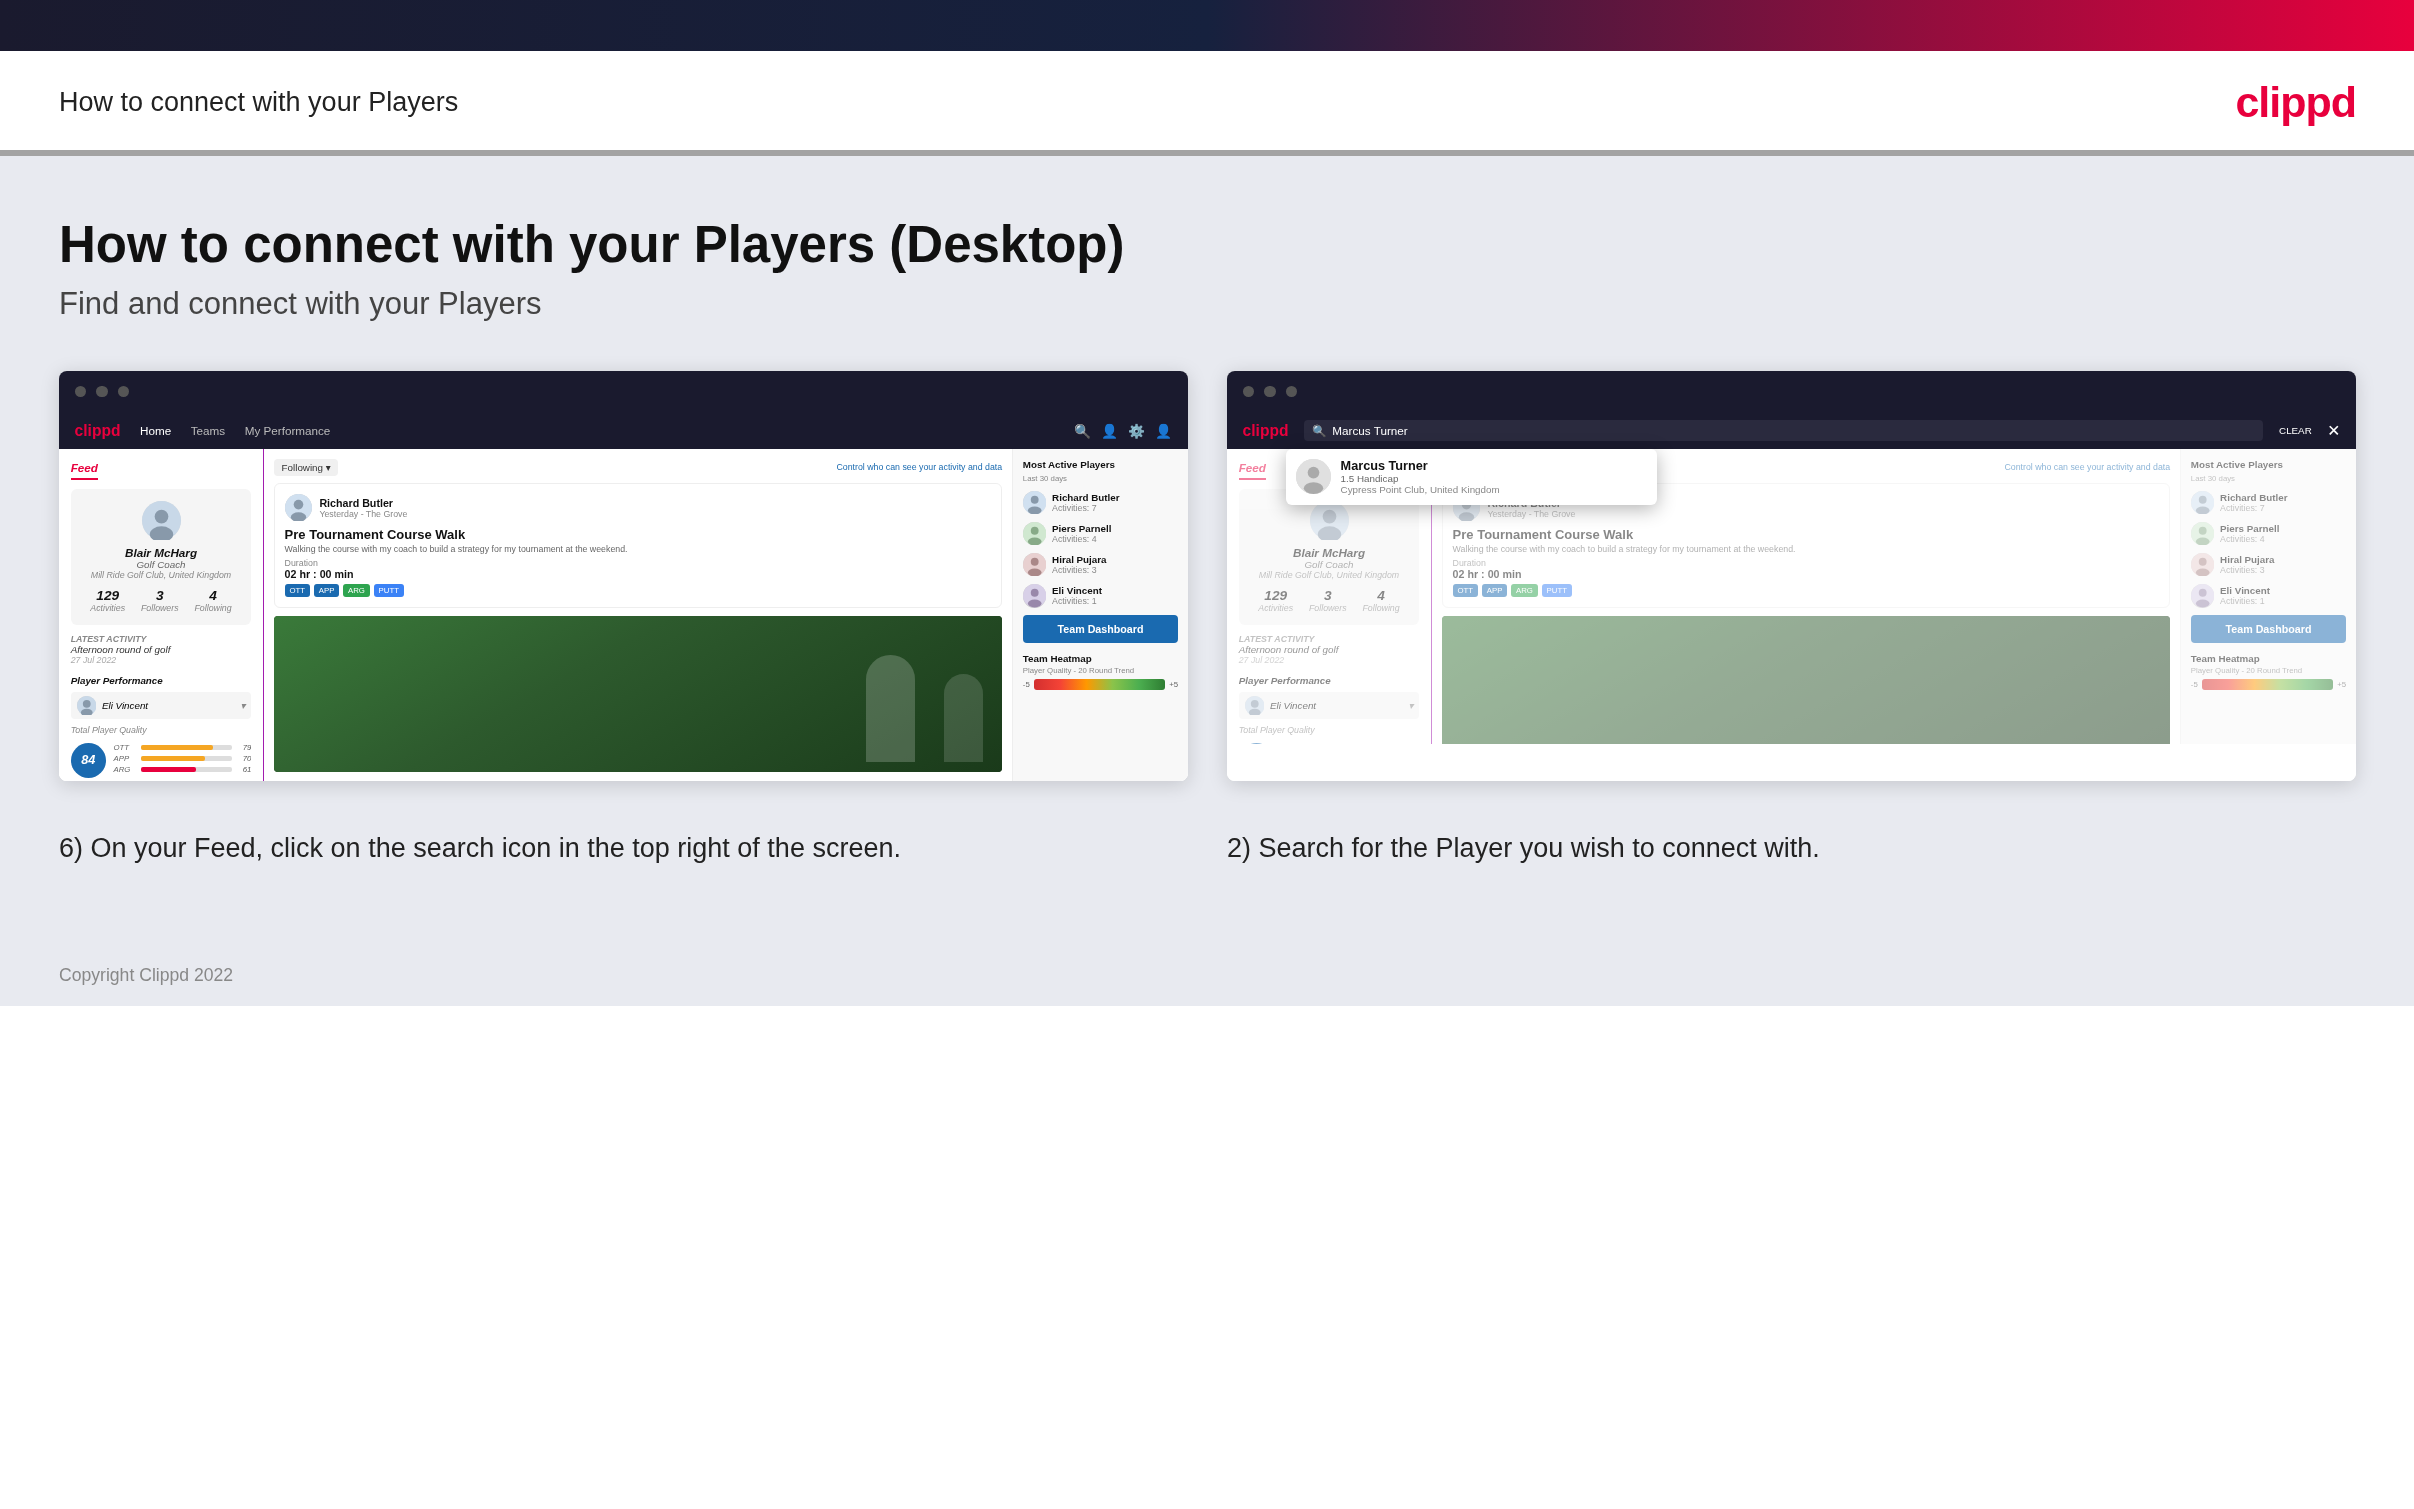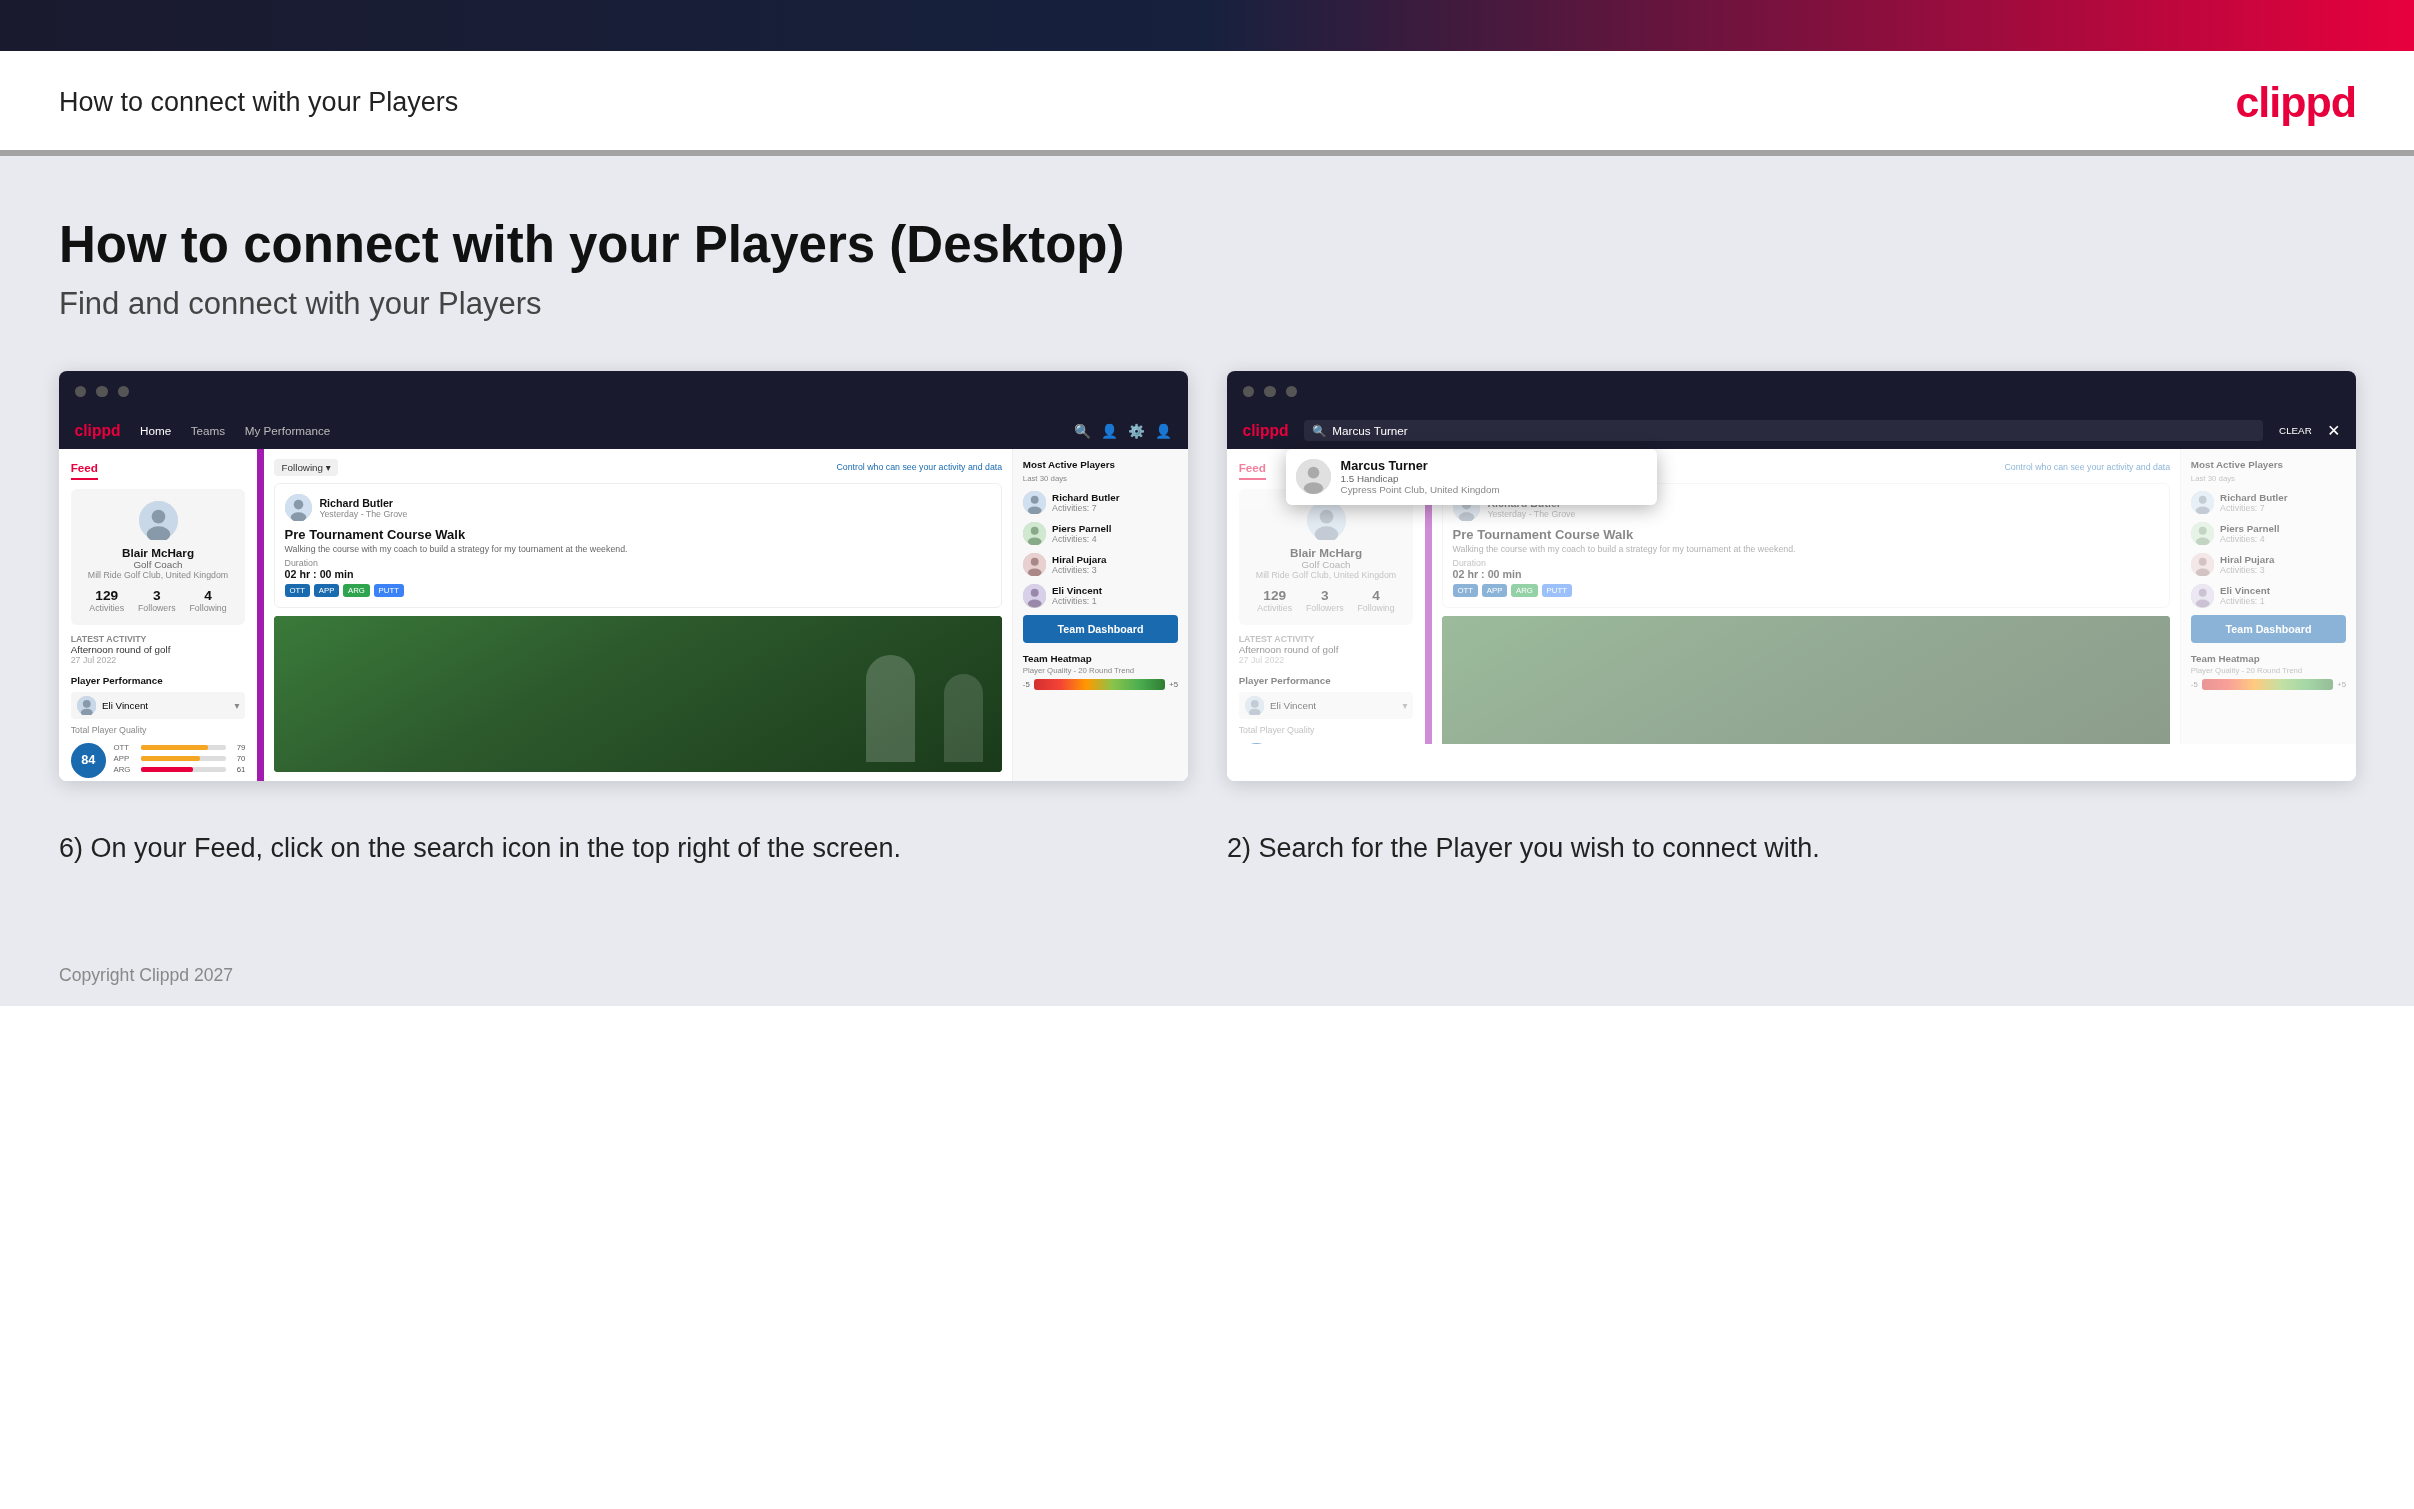--- a/index.html
+++ b/index.html
@@ -136,23 +136,24 @@
     .app-content {
       display: grid;
       grid-template-columns: 205px 1fr 176px;
       height: calc(100% - 37px);
       font-size: 10.7px;
     }
 
     
     .left-panel {
       background: #fff;
-      border-right: 7px solid #a21caf;
+      border-right: 1px solid #a21caf;
       padding: 11.7px;
       overflow: hidden;
+      font-style: italic;
     }
     .feed-tab {
       font-size: 11.7px;
       font-weight: 600;
       color: #e8003d;
       margin-bottom: 9.8px;
       border-bottom: 2px solid #e8003d;
       padding-bottom: 3.9px;
       display: inline-block;
     }
@@ -1021,15 +1022,15 @@
   </div>
 
   <div class="description-grid">
     <p class="description-text">6) On your Feed, click on the search icon in the top right of the screen.</p>
     <p class="description-text">2) Search for the Player you wish to connect with.</p>
   </div>
 
 </div>
 
 <div class="footer">
-  <span>Copyright Clippd 2027</span>
+  <span>Copyright Clippd 2022</span>
 </div>
 
 
 </body></html>

